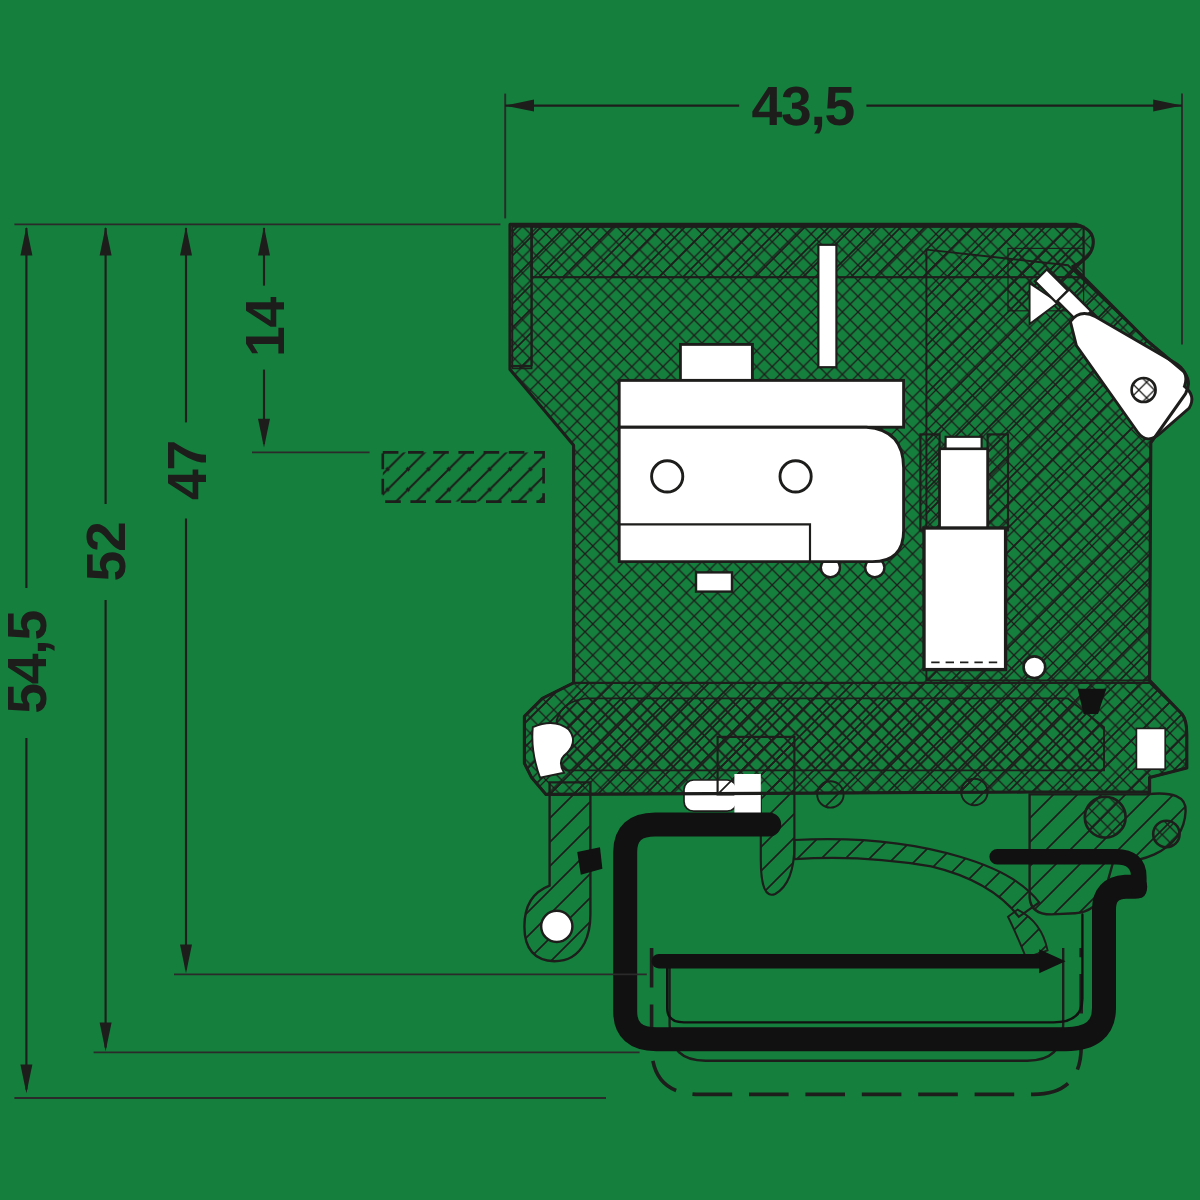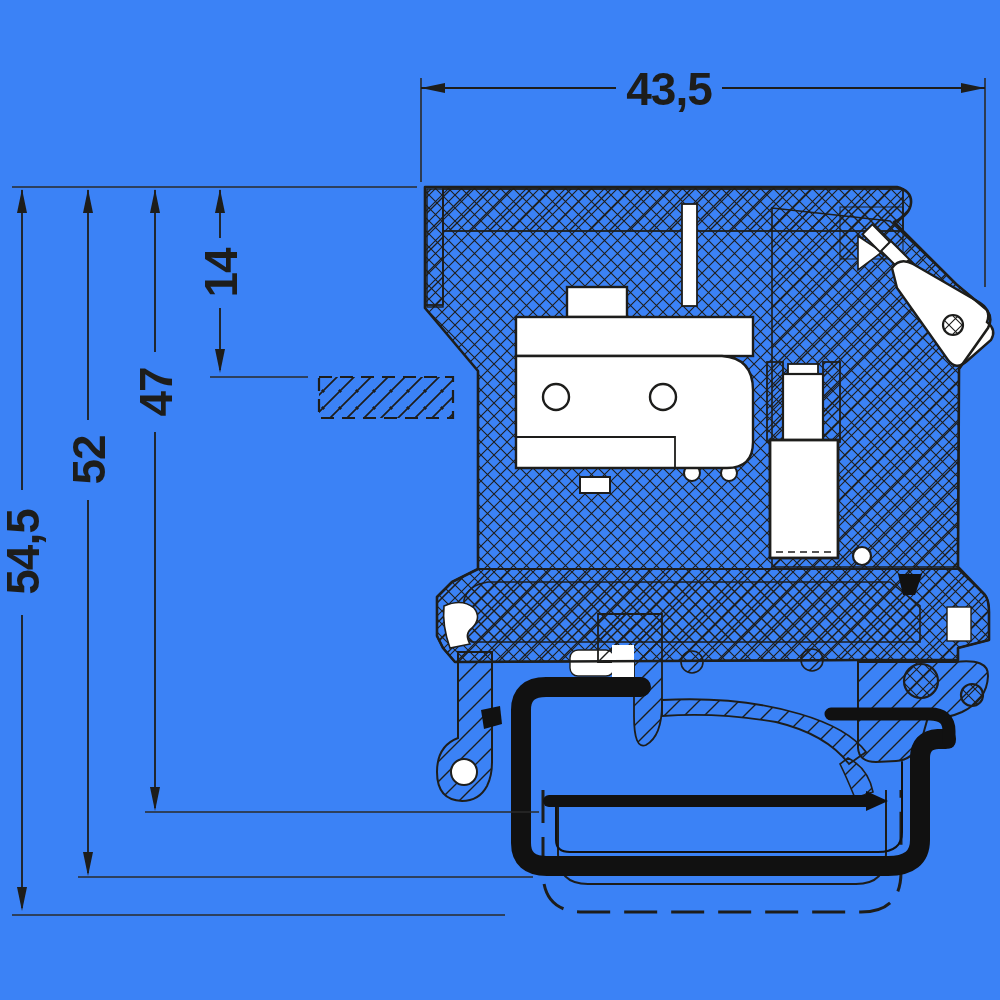--- a/index.html
+++ b/index.html
@@ -1,16 +1,16 @@
 <!DOCTYPE html>
 <html><head>
 <meta charset="utf-8">
 <style>
   html,body{margin:0;padding:0;background:#ffffff;}
-  .stage{width:1000px;height:1000px;position:relative;background:#3b82f6;
+  .stage{width:1000px;height:1000px;position:relative;background:#15803d;
          font-family:"Liberation Sans", sans-serif;}
   svg{display:block;}
   text.dim{font-family:"Liberation Sans","DejaVu Sans",sans-serif;
            font-weight:bold;font-size:46px;fill:#1d1d1b;letter-spacing:-1px;}
 </style>
 </head>
 <body>
 
 <div class="stage">
 <svg width="1000" height="1000" viewBox="0 0 1000 1000">

